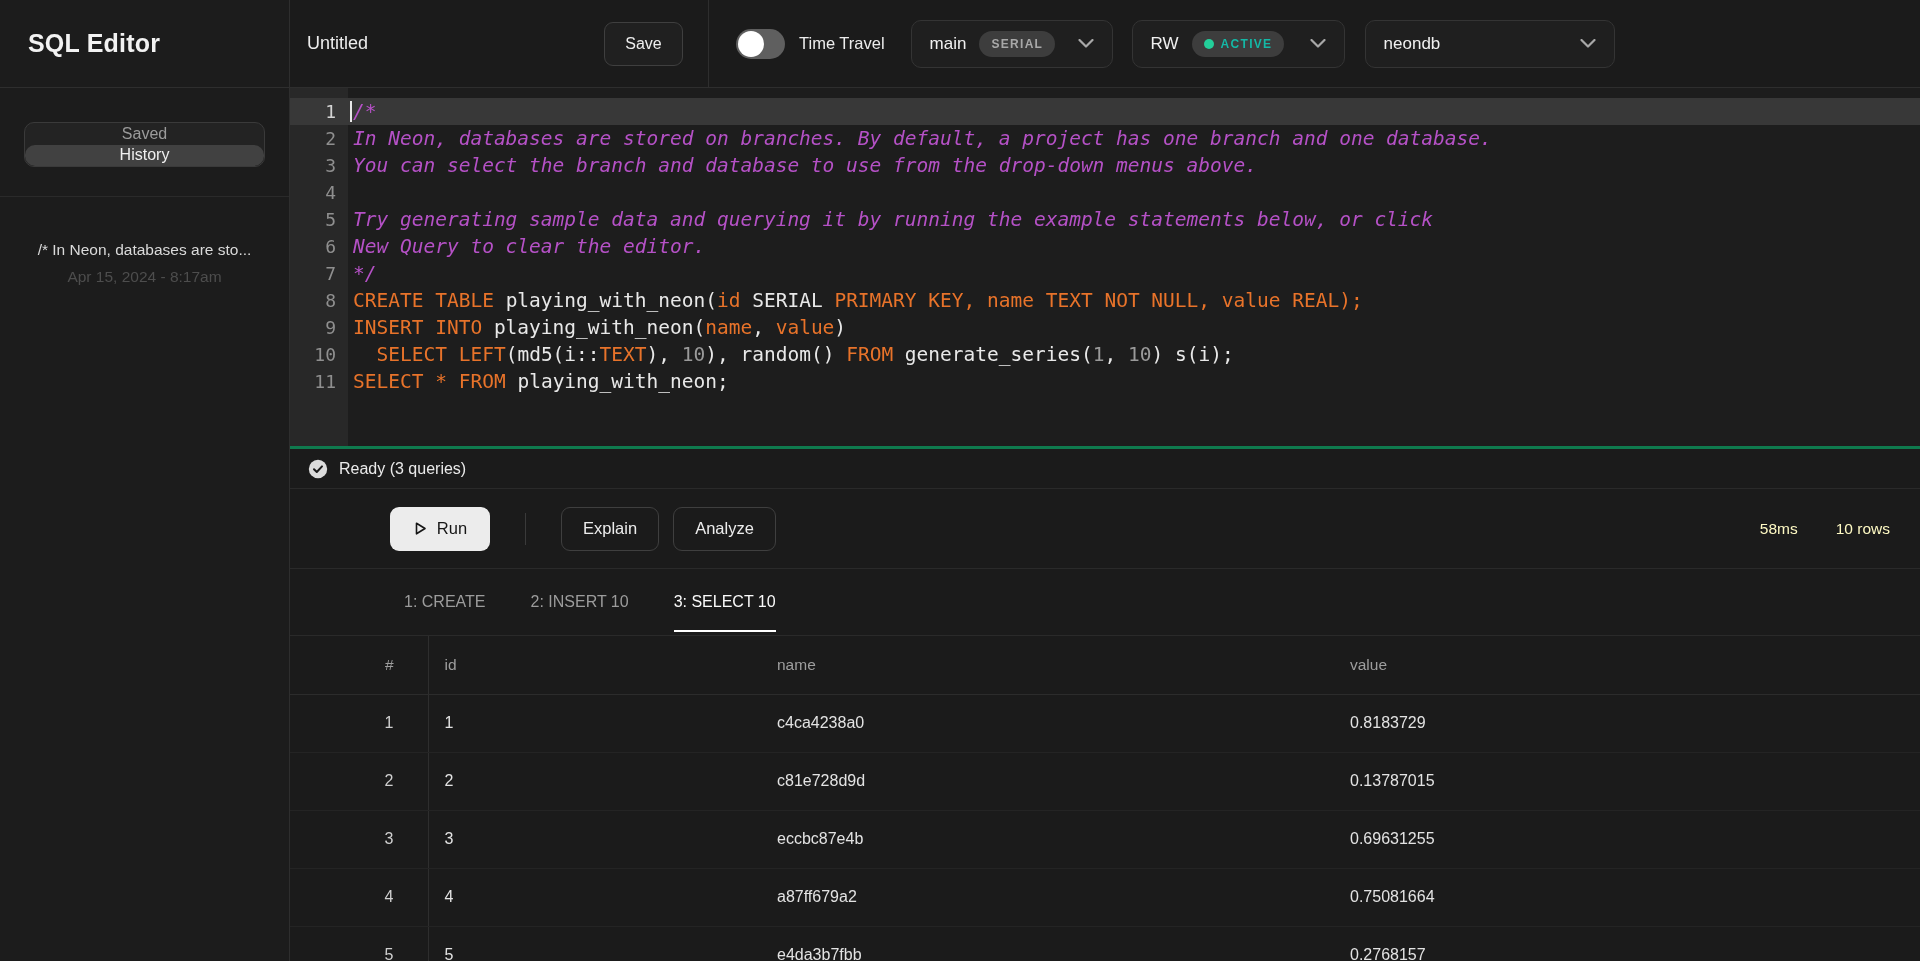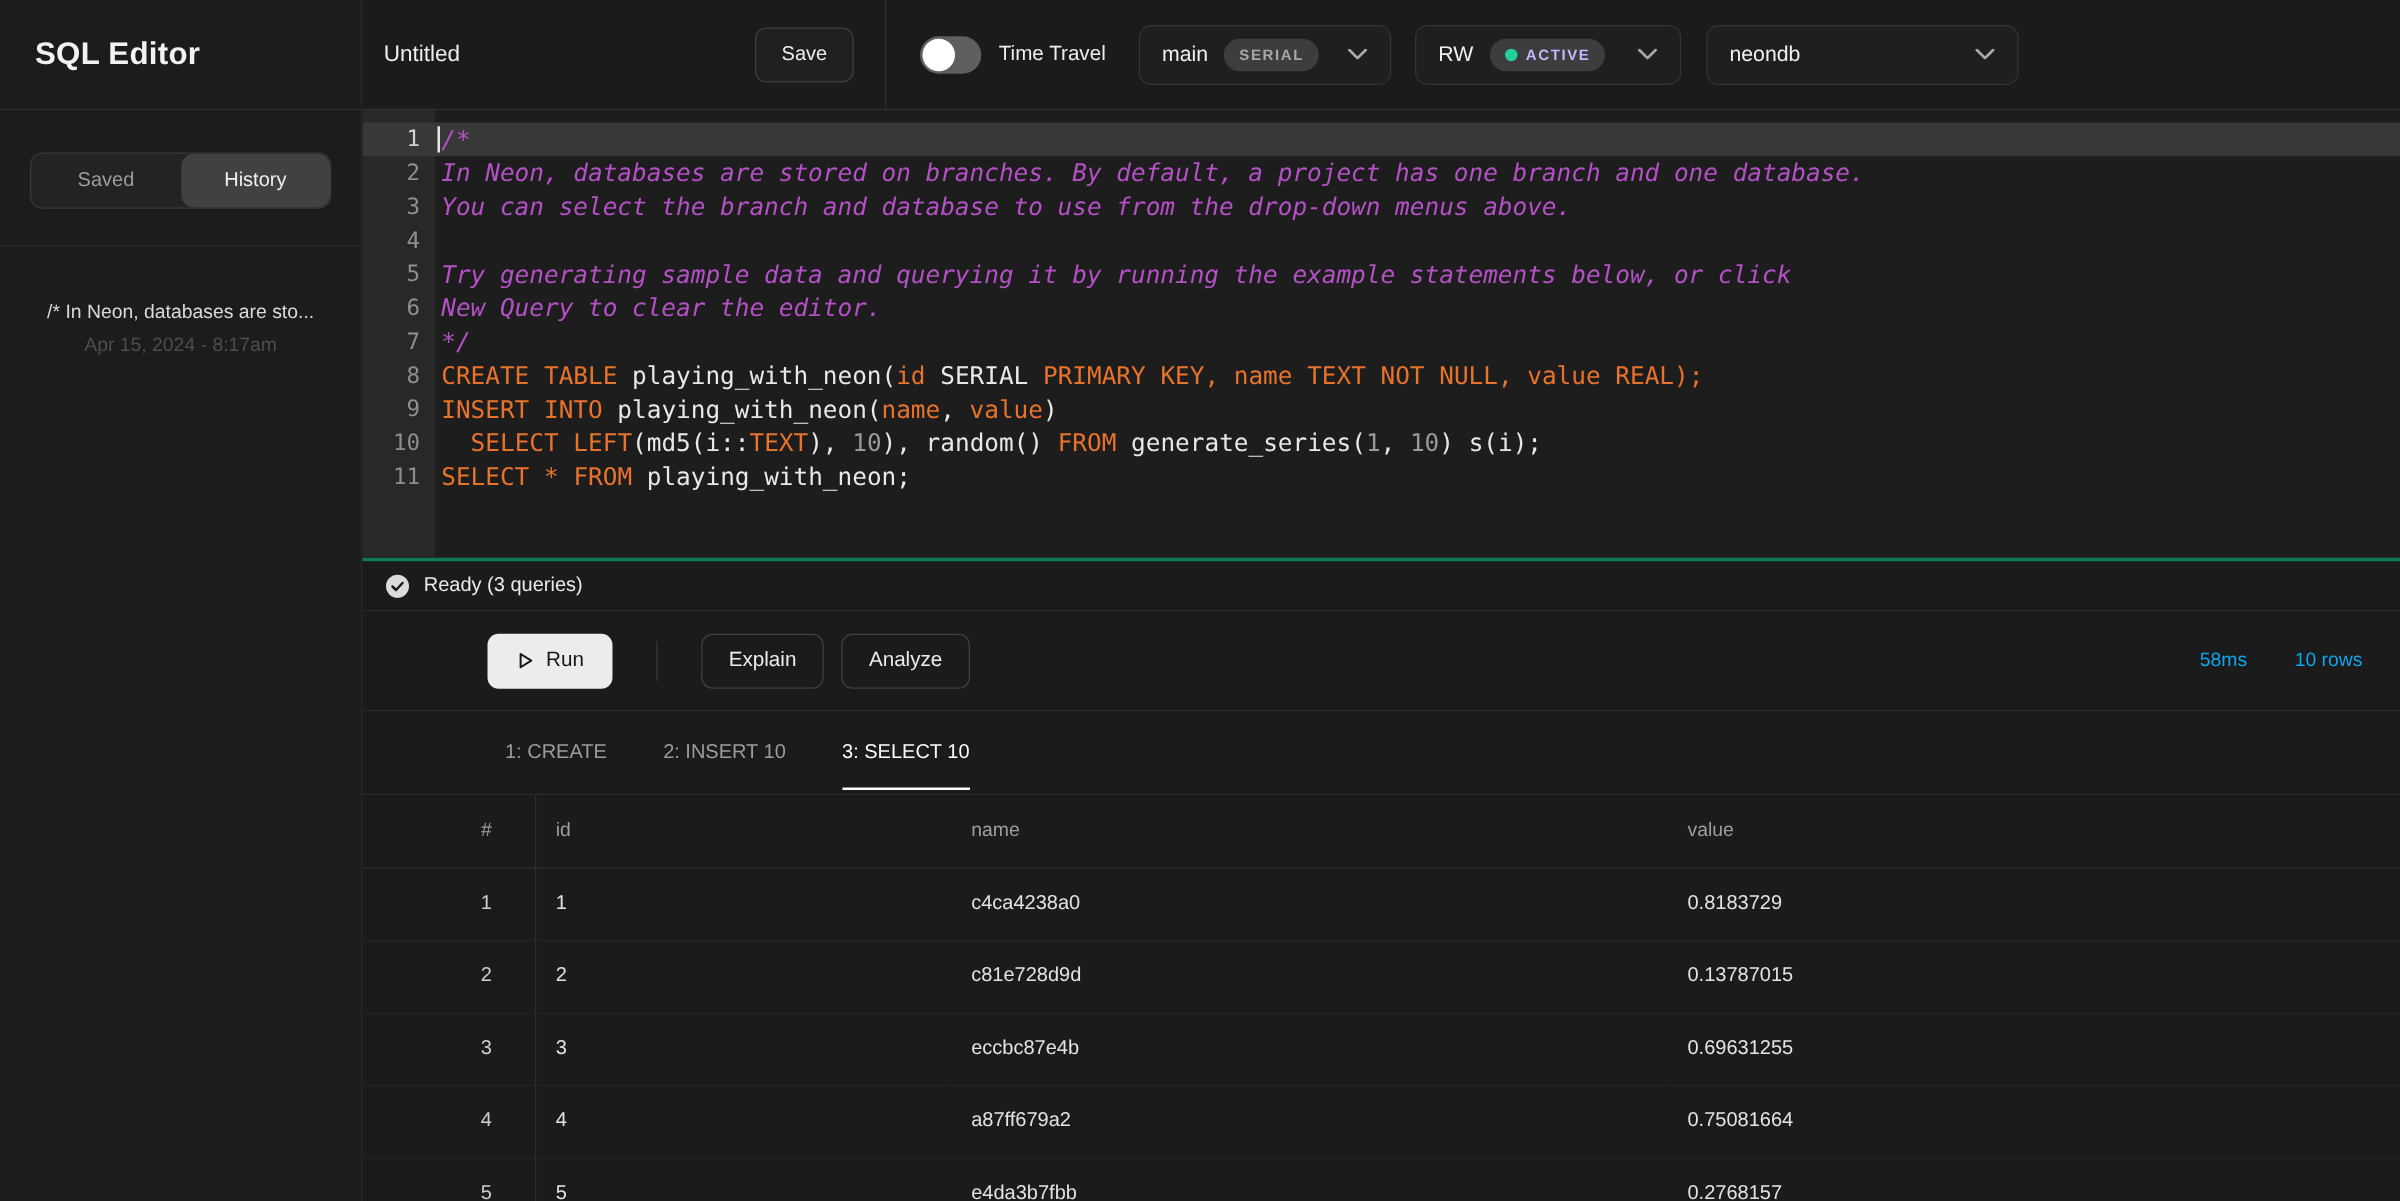--- a/index.html
+++ b/index.html
@@ -5,21 +5,21 @@
   * { margin:0; padding:0; box-sizing:border-box; }
   html,body { width:1920px; height:961px; overflow:hidden; }
   body { background:#1b1b1b; font-family:"Liberation Sans","DejaVu Sans",sans-serif; }
   .app { display:flex; width:100%; height:100%; }
 
   
   .sidebar { flex:0 0 290px; width:290px; background:#1c1c1c; border-right:1px solid #2e2e2e; display:flex; flex-direction:column; }
   .sb-header { height:88px; flex:0 0 88px; display:flex; align-items:center; padding:0 28px; border-bottom:1px solid #2e2e2e; }
   .sb-title { font-size:25px; font-weight:700; color:#f2f2f2; letter-spacing:.2px; }
   .sb-tabs-wrap { padding:34px 24px 29px 24px; border-bottom:1px solid #2a2a2a; }
-  .seg { display:flex; height:45px; border:1px solid #3a3a3a; border-radius:10px; background:#232323; overflow:hidden; }
+  .seg { display:flex; height:45px; border:1px solid #3a3a3a; border-radius:10px; background:#232323; overflow:hidden;flex-direction:column; }
   .seg-item { flex:1; display:flex; align-items:center; justify-content:center; font-size:16px; color:#9b9b9b; cursor:pointer; }
   .seg-item.active { background:#414141; color:#efefef; border-radius:10px; }
   .sb-list { padding:44px 24px;text-align:center; }
   .h-item { cursor:pointer; }
   .h-title { font-size:15.5px; color:#dadada; margin-bottom:9px; white-space:nowrap; }
   .h-time { font-size:15.5px; color:#4d4d4d; }
 
   
   .main { flex:1; min-width:0; display:flex; flex-direction:column; background:#1b1b1b; }
 
@@ -31,21 +31,21 @@
   .toggle { margin-left:27px; width:49px; height:30px; border-radius:15px; background:#5f5f5f; position:relative; flex:0 0 49px; cursor:pointer; }
   .knob { position:absolute; left:2px; top:2px; width:26px; height:26px; border-radius:50%; background:#ffffff; }
   .tt-label { margin-left:14px; font-size:16.5px; color:#ececec; }
   .dd { display:flex; align-items:center; height:48px; border:1px solid #343434; border-radius:10px; background:#1f1f1f; padding:0 18px; cursor:pointer; }
   .dd .name { font-size:17px; color:#f0f0f0; }
   .dd .chev { margin-left:auto; }
   .dd-branch { width:202px; margin-left:26px; }
   .dd-compute { width:213px; margin-left:19px; }
   .dd-db { width:250px; margin-left:20px; }
   .pill { background:#3d3d3d; color:#a8a8a8; font-size:12px; font-weight:700; letter-spacing:1.3px; padding:6px 12px; border-radius:999px; margin-left:13px; white-space:nowrap; }
-  .pill-active { display:flex; align-items:center; gap:7px; color:#c4b5fd; }
+  .pill-active { display:flex; align-items:center; gap:7px; color:#14b8a6; }
   .dot { width:10px; height:10px; border-radius:50%; background:#23cf9a; }
 
   
   .editor { height:358px; flex:0 0 358px; position:relative; background:#1d1d1d; padding-top:10px; font-family:"DejaVu Sans Mono",monospace; overflow:hidden; }
   .gutter-bg { position:absolute; left:0; top:0; bottom:0; width:58px; background:#282828; }
   .lines { position:relative; }
   .line { position:relative; display:flex; height:27px; line-height:27px; font-size:19.5px; }
   .line.active { background:#383838; }
   .ln { flex:0 0 58px; width:58px; text-align:right; padding-right:12px; color:#8f8f8f; font-size:18px; }
   .line.active .ln { color:#d4d4d4; }
@@ -61,21 +61,21 @@
   
   .ready-row { height:40px; flex:0 0 40px; display:flex; align-items:center; gap:11px; padding-left:18px; border-bottom:1px solid #2a2a2a; font-size:16px; color:#eaeaea; }
 
   
   .actions-row { height:80px; flex:0 0 80px; display:flex; align-items:center; border-bottom:1px solid #2a2a2a; padding-right:30px; }
   .btn-run { margin-left:100px; width:100px; height:44px; background:#ececec; color:#161616; border:none; border-radius:9px; font-size:16.5px; font-family:inherit; display:flex; align-items:center; justify-content:center; gap:9px; cursor:pointer; }
   .action-div { width:1px; height:32px; background:#3a3a3a; margin-left:35px; }
   .btn-sec { height:44px; padding:0 21px; background:transparent; border:1px solid #3f3f3f; border-radius:9px; color:#ececec; font-size:16.5px; font-family:inherit; cursor:pointer; }
   .btn-explain { margin-left:35px; }
   .btn-analyze { margin-left:14px; }
-  .metrics { margin-left:auto; display:flex; gap:38px; color:#0ea5e9; font-size:15.5px; }
+  .metrics { margin-left:auto; display:flex; gap:38px; color:#fef9c3; font-size:15.5px; }
 
   
   .tabs-row { height:67px; flex:0 0 67px; display:flex; align-items:center; gap:45px; padding-left:114px; border-bottom:1px solid #2a2a2a; }
   .rtab { height:100%; display:flex; align-items:center; font-size:16px; color:#9c9c9c; position:relative; cursor:pointer; }
   .rtab.active { color:#fafafa; }
   .rtab.active::after { content:""; position:absolute; left:0; right:0; bottom:3px; height:2px; background:#ffffff; }
 
   
   .table-wrap { flex:1; overflow:hidden; }
   table { width:100%; border-collapse:collapse; table-layout:fixed; }

